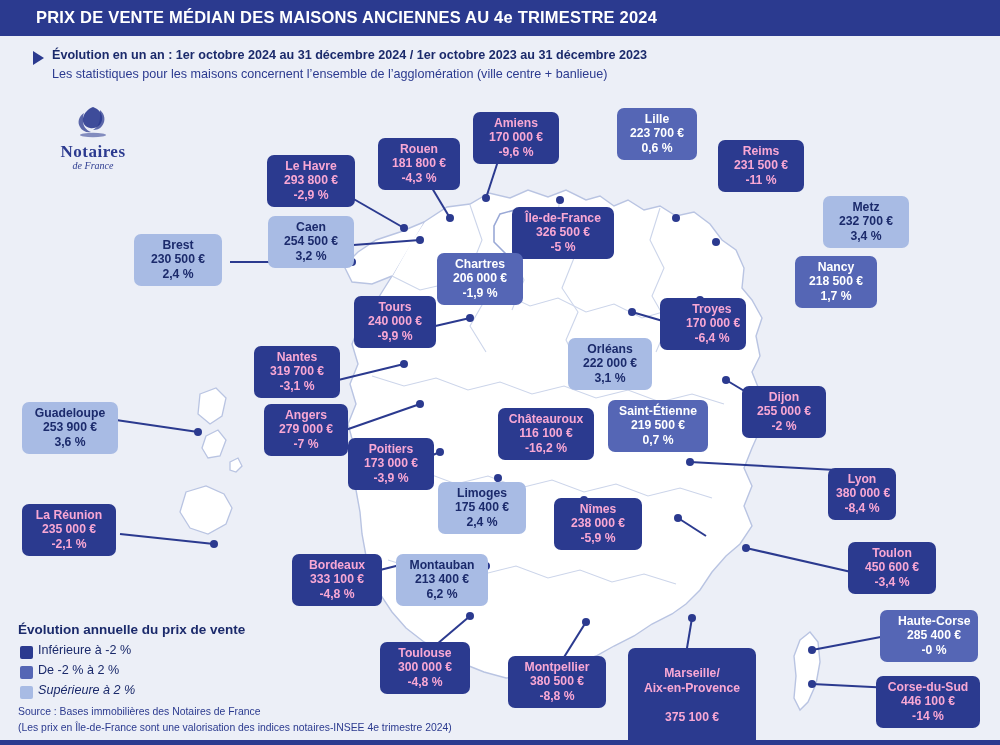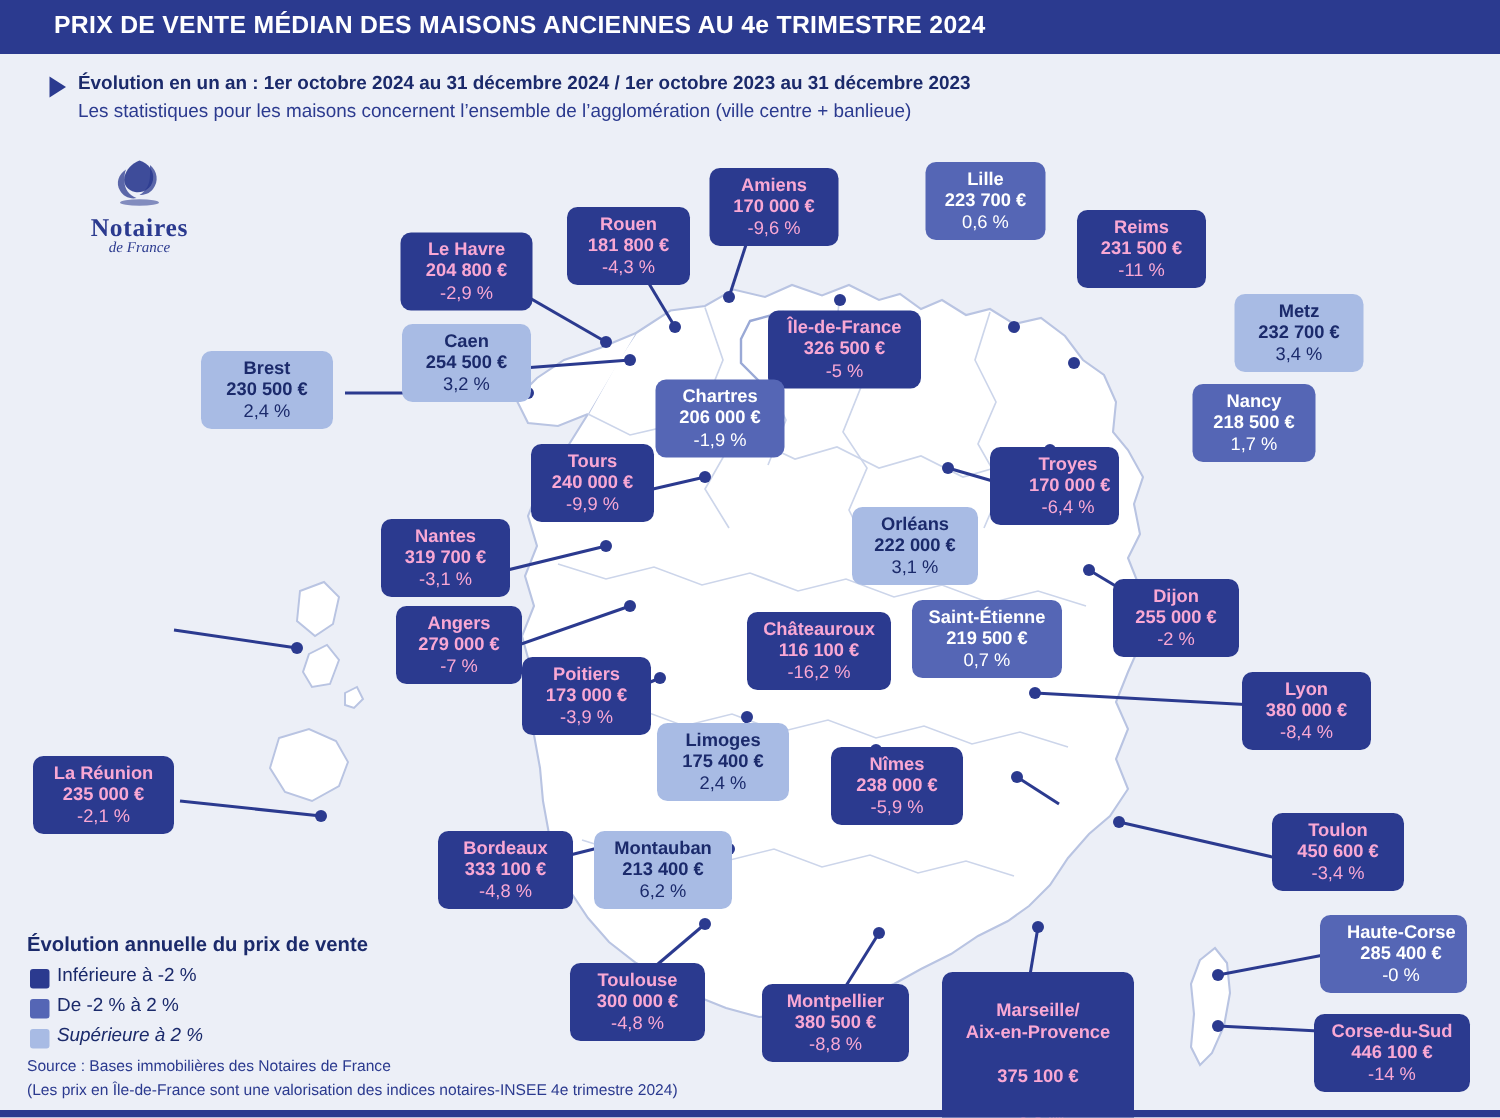--- a/index.html
+++ b/index.html
@@ -52,21 +52,21 @@
   svg.map{position:absolute;left:0;top:0;width:1000px;height:745px;}
 
   
   .box{
     position:absolute;border-radius:7px;padding:4px 8px 5px 8px;
     text-align:center;line-height:1.18;box-sizing:border-box;
     font-size:12.2px;
   }
   .box .city{font-weight:bold;display:block;white-space:nowrap;}
   .box .price{font-weight:bold;display:block;white-space:nowrap;}
-  .box .evo{font-weight:normal;display:block;white-space:nowrap;}
+  .box .evo{font-weight:bold;display:block;white-space:nowrap;}
   .dark{background:#2b3a8f;color:#f9a8d4;}
   .mid{background:#5566b5;color:#ffffff;}
   .light{background:#a8bbe4;color:#1b2a6b;}
 
   
   .legend-title{position:absolute;left:18px;top:622px;font-size:13.5px;font-weight:bold;color:#1b2a6b;}
   .legend-row{position:absolute;left:20px;font-size:12.6px;color:#1b2a6b;}
   .swatch{position:absolute;width:13px;height:13px;border-radius:2px;}
   .src1{position:absolute;left:18px;top:706px;font-size:10.4px;color:#2b3a8f;}
   .src2{position:absolute;left:18px;top:722px;font-size:10.4px;color:#2b3a8f;}
@@ -219,21 +219,21 @@
   </div>
 
   <div class="box dark" style="left:378px;top:138px;width:82px;">
     <span class="city">Rouen</span>
     <span class="price">181 800 €</span>
     <span class="evo">-4,3 %</span>
   </div>
 
   <div class="box dark" style="left:267px;top:155px;width:88px;">
     <span class="city">Le Havre</span>
-    <span class="price">204 800 €</span>
+    <span class="price">293 800 €</span>
     <span class="evo">-2,9 %</span>
   </div>
 
   <div class="box light" style="left:823px;top:196px;width:86px;">
     <span class="city">Metz</span>
     <span class="price">232 700 €</span>
     <span class="evo">3,4 %</span>
   </div>
 
   <div class="box light" style="left:268px;top:216px;width:86px;">
@@ -307,28 +307,33 @@
     <span class="price">116 100 €</span>
     <span class="evo">-16,2 %</span>
   </div>
 
   <div class="box mid" style="left:608px;top:400px;width:100px;">
     <span class="city">Saint-Étienne</span>
     <span class="price">219 500 €</span>
     <span class="evo">0,7 %</span>
   </div>
 
+  <div class="box light" style="left:22px;top:402px;width:96px;">
+    <span class="city">Guadeloupe</span>
+    <span class="price">253 900 €</span>
+    <span class="evo">3,6 %</span>
+  </div>
 
   <div class="box dark" style="left:348px;top:438px;width:86px;">
     <span class="city">Poitiers</span>
     <span class="price">173 000 €</span>
     <span class="evo">-3,9 %</span>
   </div>
 
-  <div class="box dark" style="left:828px;top:448px;width:86px;">
+  <div class="box dark" style="left:828px;top:468px;width:68px;">
     <span class="city">Lyon</span>
     <span class="price">380 000 €</span>
     <span class="evo">-8,4 %</span>
   </div>
 
   <div class="box light" style="left:438px;top:482px;width:88px;">
     <span class="city">Limoges</span>
     <span class="price">175 400 €</span>
     <span class="evo">2,4 %</span>
   </div>

